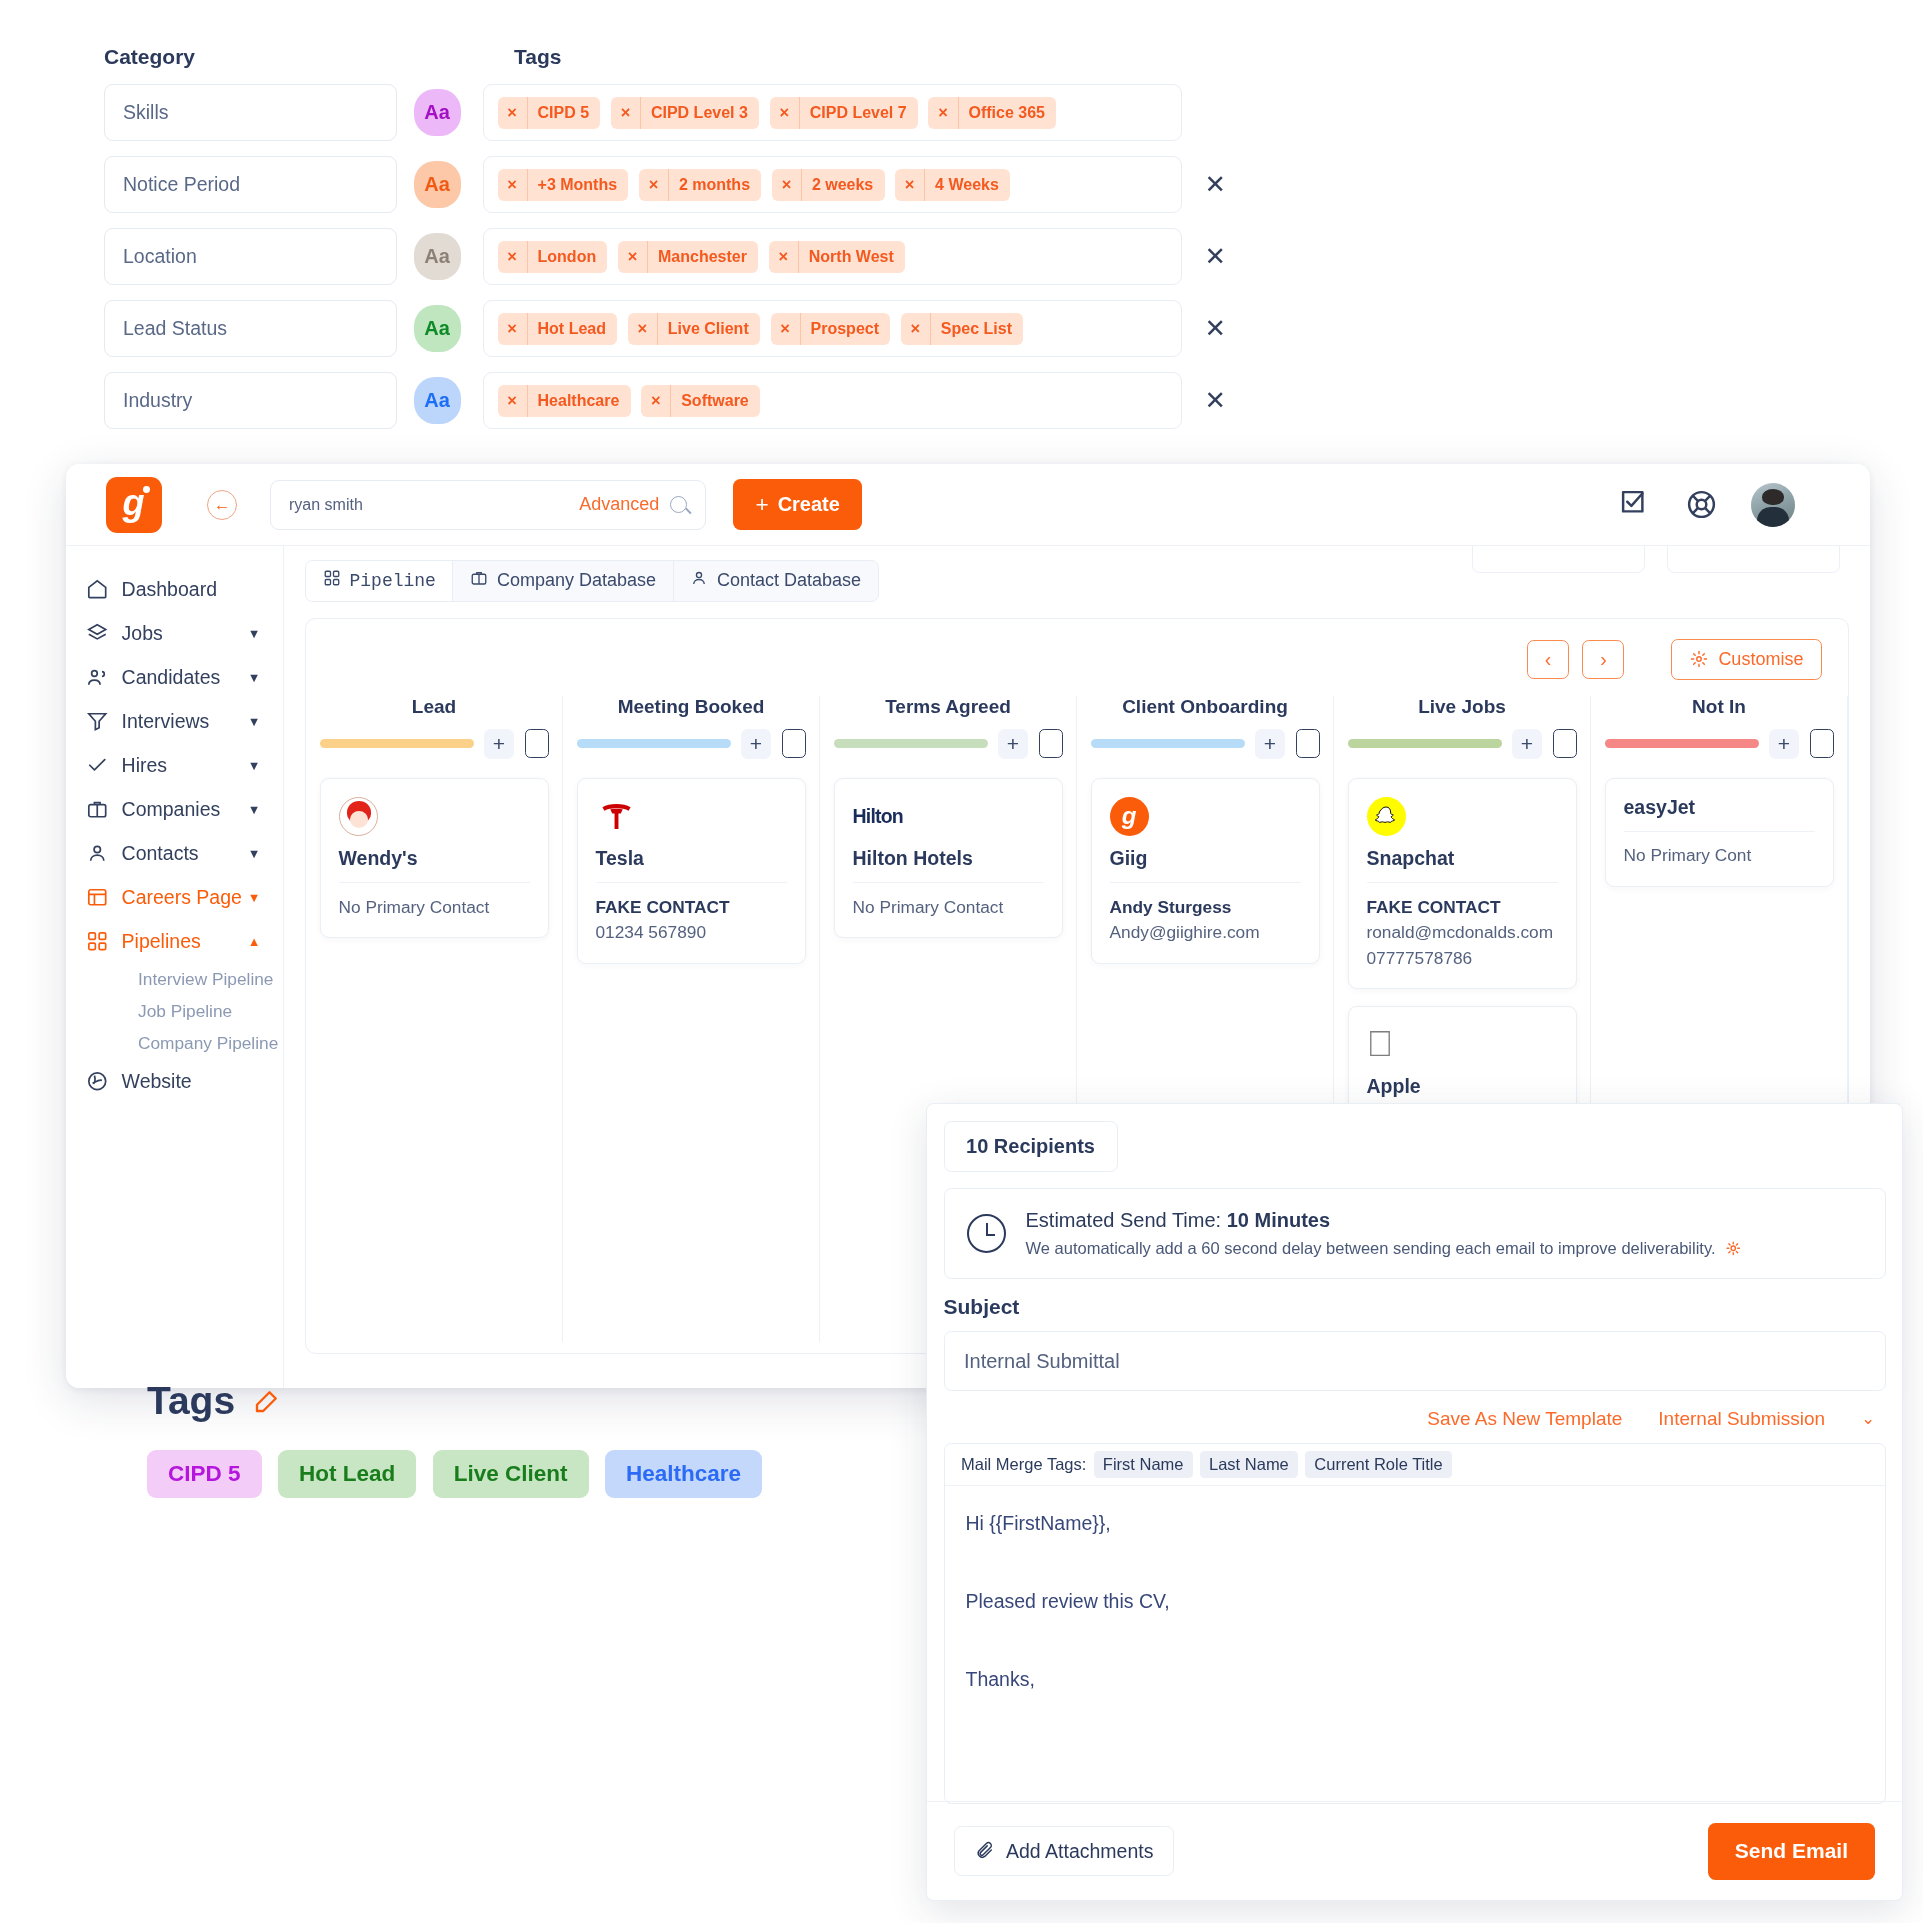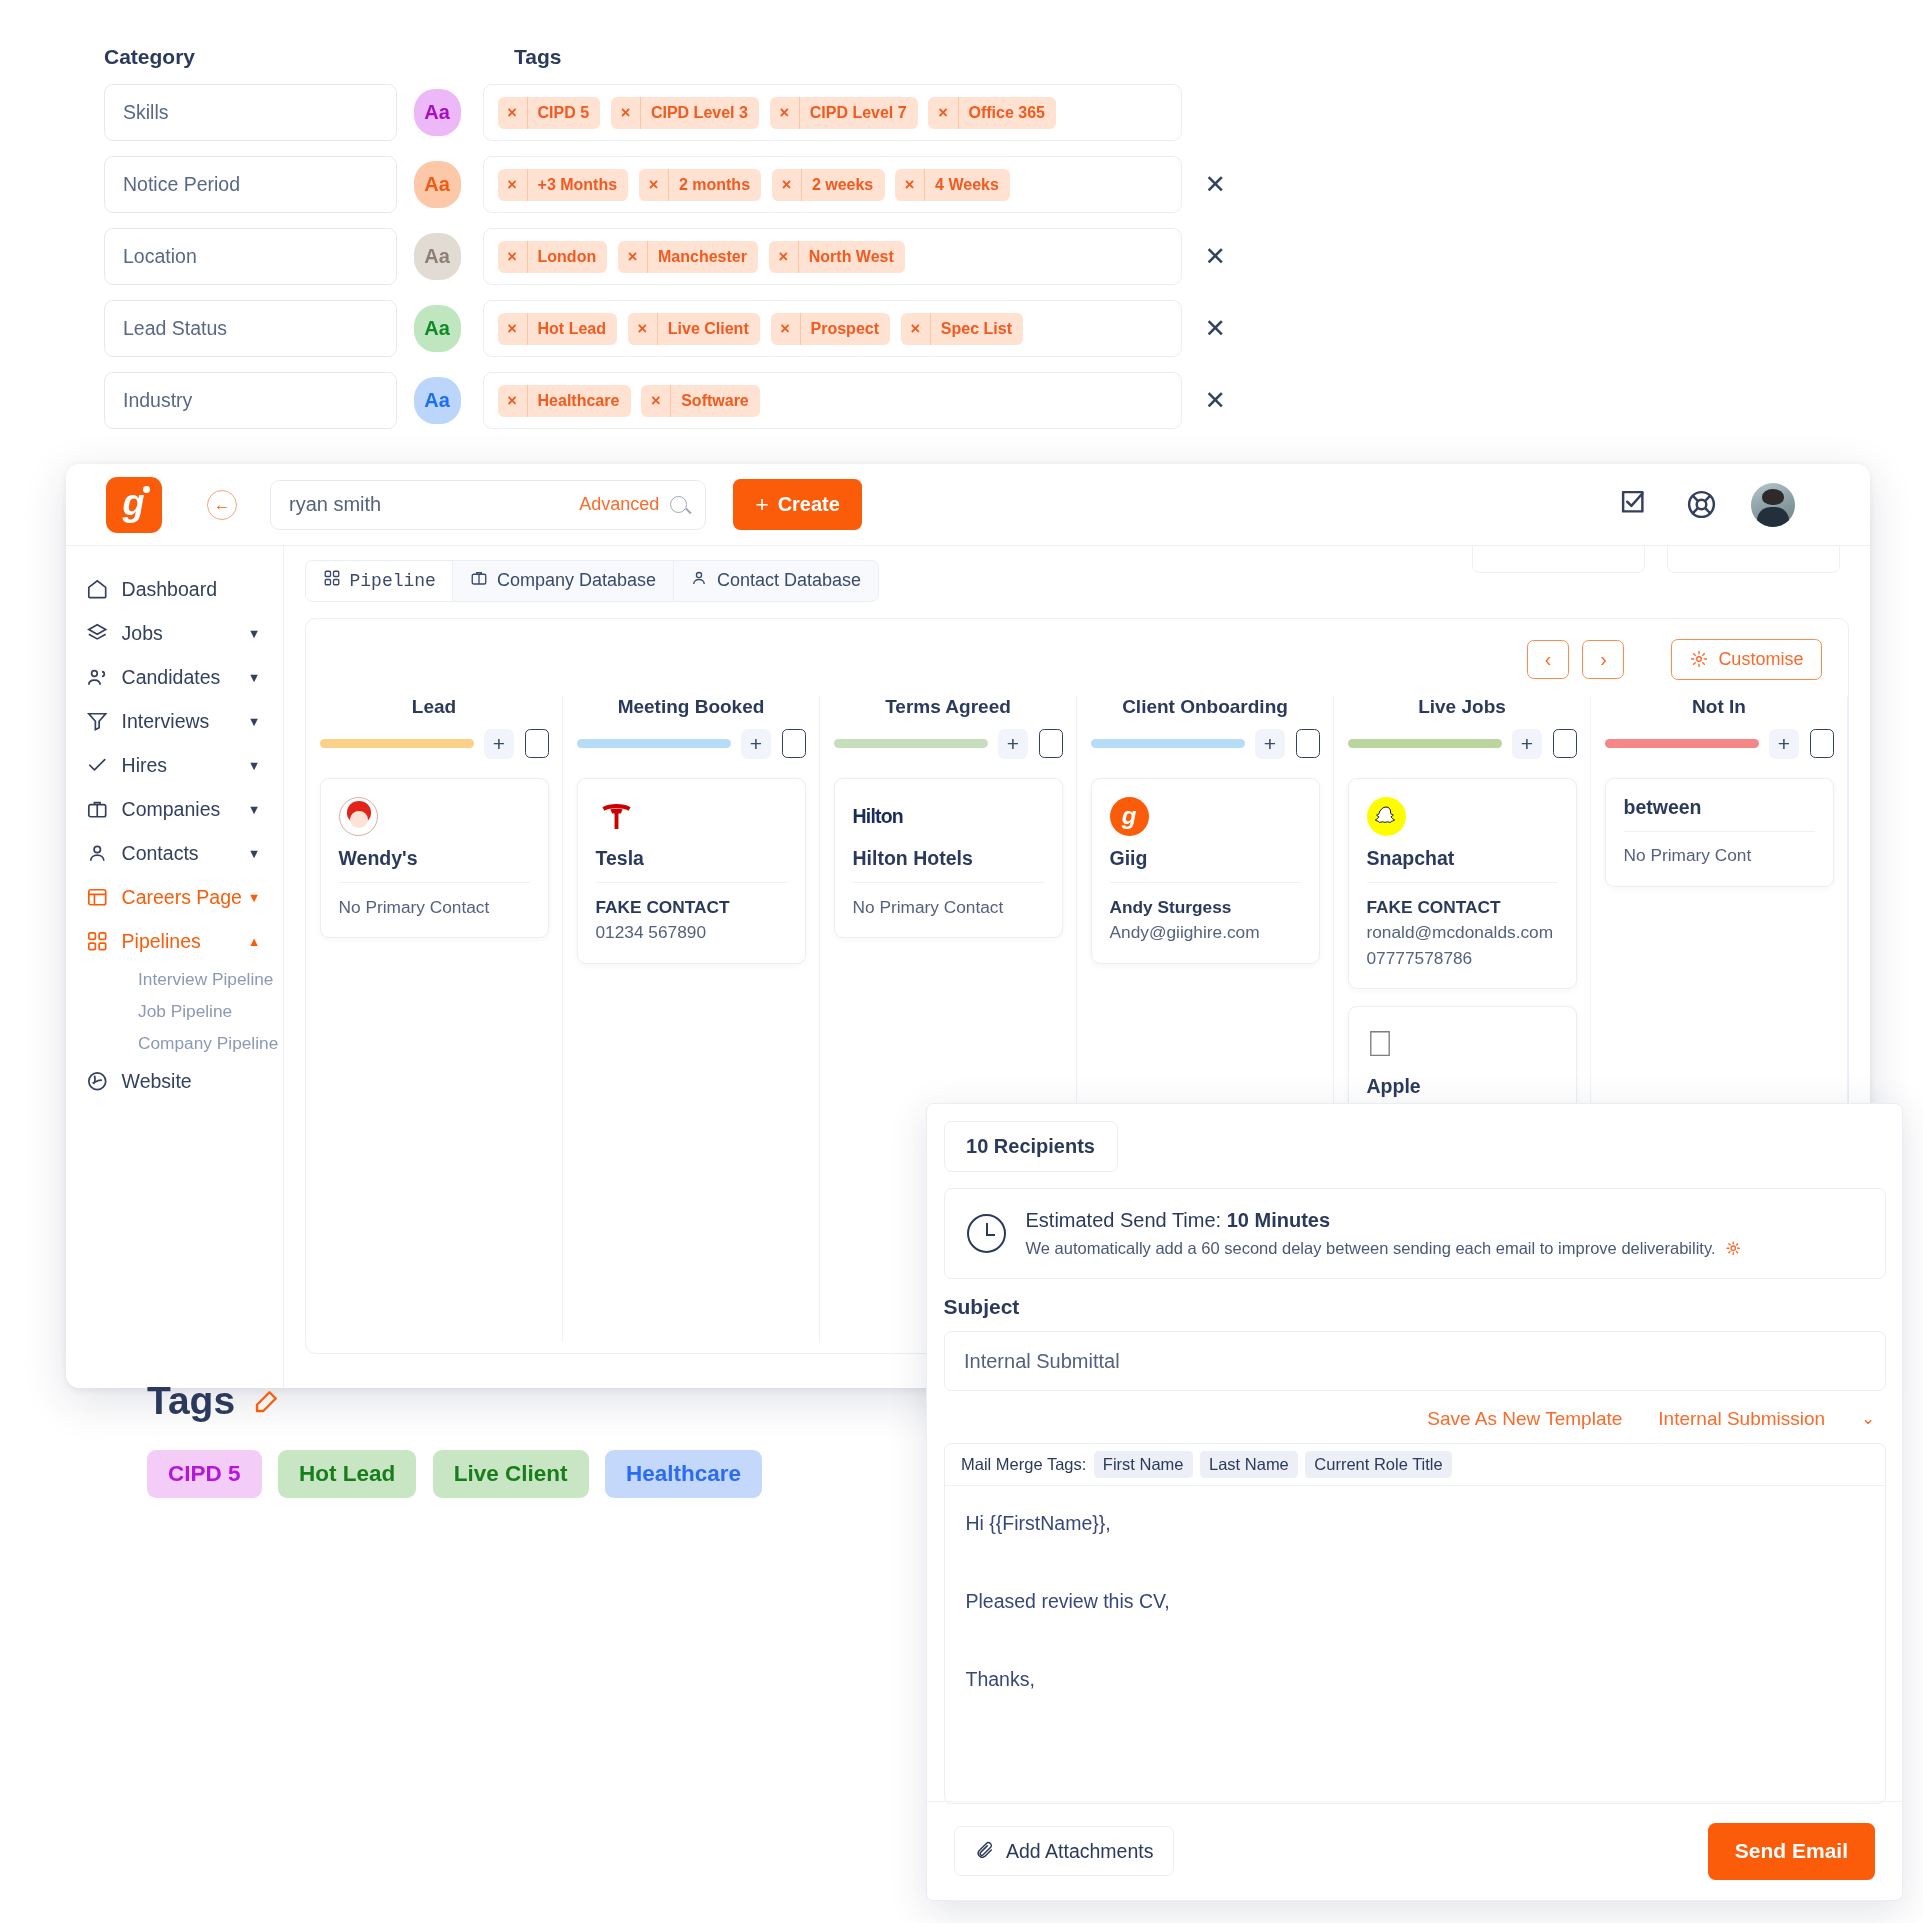--- a/index.html
+++ b/index.html
@@ -59,21 +59,21 @@
   .collapse-btn {
     width: 30px; height: 30px; border-radius: 50%; border: 1.5px solid #f1a484;
     display: flex; align-items: center; justify-content: center; color: #fb5c0a;
     font-size: 16.5px; margin-left: 6px; cursor: pointer;
   }
   .search-box {
     margin-left: 33px; width: 436px; height: 50px; border: 1.1px solid #e6eaf2;
     border-radius: 9px; display: flex; align-items: center; padding: 0 18px;
     justify-content: space-between;
   }
-  .search-box .val { font-size: 20px; color: #54617f; }
+  .search-box .val { font-size: 16px; color: #54617f; }
   .search-box .adv { font-size: 18px; color: #fb6a2a; display:flex; align-items:center; gap:10.5px;}
   .magnifier { width: 17.3px; height: 17.3px; border: 1.9px solid #9aa6bd; border-radius: 50%; position: relative; display:inline-block;}
   .magnifier::after { content:''; position:absolute; width:6.8px; height:1.9px; background:#9aa6bd; transform:rotate(45deg); right:-5.3px; bottom:0px; }
   .create-btn {
     margin-left: 27px; background: #fb5c0a; color: #fff; height: 51px; border-radius: 7.5px;
     display: flex; align-items: center; padding: 0 22.5px; font-size: 20px; font-weight: 700; cursor: pointer;
   }
   .create-btn .plus { font-weight: 400; margin-right: 9px; font-size: 22.5px; }
   .header-right { position: absolute; right: 75px; display: flex; align-items: center; gap: 33px; }
   .hdr-icon { width: 33px; height: 33px; color: #33405e; cursor: pointer; }
@@ -604,21 +604,21 @@
                 </div>
               </div>
               <div class="column">
                 <div class="col-title">Not In</div>
                 <div class="col-bar-row">
                   <div class="col-bar" style="background:#f58787"></div>
                   <div class="col-plus">+</div>
                   <div class="col-check"></div>
                 </div>
                 <div class="card">
-                  <div class="card-name">between</div>
+                  <div class="card-name">easyJet</div>
                   <div class="card-contact">
                     <div class="">No Primary Cont</div>
                   </div>
                 </div>
               </div>
             </div>
         </div>
       </div>
     </div>
   </div>

